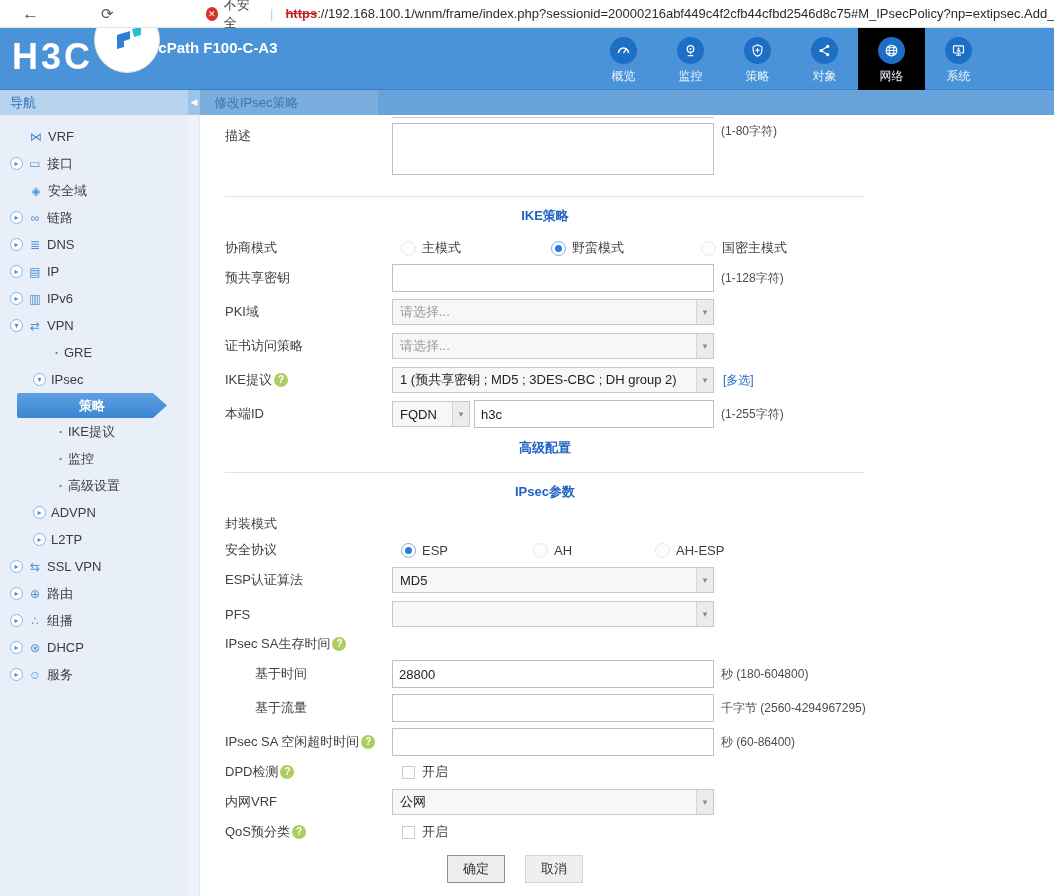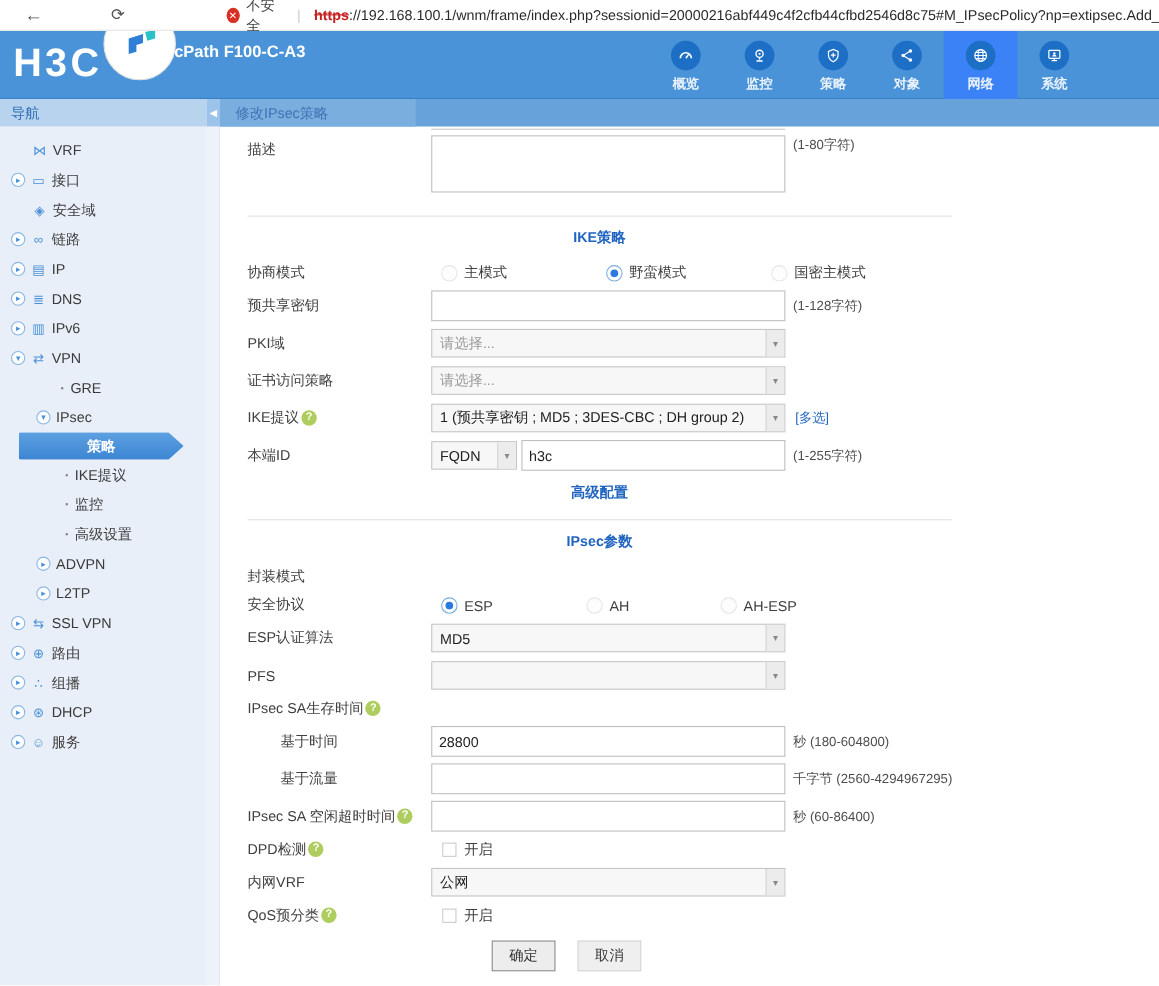--- a/index.html
+++ b/index.html
@@ -16,23 +16,23 @@
   .vsep { margin:0 12px; color:#ccc; }
   .url { white-space:nowrap; overflow:hidden; font-size:13px; }
   .https { color:#c5221f; text-decoration:line-through; font-weight:bold; }
   .urlrest { color:#2b2b2b; }
 
   
   .header { position:absolute; left:0; top:28px; width:100%; height:62px; background:#4a93d8; border-bottom:1px solid #3a80c4; z-index:1; }
   .logotext { position:absolute; left:12px; top:8px; color:#fff; font-size:36px; font-weight:bold; letter-spacing:3px; }
   .logobadge { position:absolute; left:94px; top:-21px; width:66px; height:66px; background:#fff; border-radius:50%; border:1px solid #e0e0e0; z-index:6; display:flex; align-items:center; justify-content:center; }
   .devtitle { position:absolute; left:140px; top:10px; width:160px; color:#fff; font-size:15px; font-weight:bold; line-height:19px; }
-  .menu { position:absolute; right:62px; top:0; height:62px; display:flex;font-weight:bold; }
+  .menu { position:absolute; right:62px; top:0; height:62px; display:flex; }
   .mitem { width:67px; height:62px; display:flex; flex-direction:column; align-items:center; padding-top:9px; cursor:pointer; }
-  .mitem.active { background:#3b82f6; }
+  .mitem.active { background:#000000; }
   .mcircle { width:27px; height:27px; border-radius:50%; background:#1d6fc6; display:flex; align-items:center; justify-content:center; }
   .mlabel { margin-top:4px; font-size:12px; color:#eaf3fc; }
 
   
   .strip { position:absolute; left:0; top:90px; width:100%; height:25px; display:flex; z-index:1; }
   .navhdr { width:188px; background:#b7d3ee; color:#2f6eb8; font-size:13px; line-height:25px; padding-left:10px; }
   .collapser { width:12px; background:#9cc3ea; color:#fff; font-size:9px; line-height:25px; text-align:center; cursor:pointer; }
   .tabarea { flex:1; background:#67a3da; display:flex; }
   .tab { width:178px; background:#79aedf; color:#3f73b4; font-size:13px; line-height:25px; padding-left:14px; }
 
@@ -207,27 +207,27 @@
         <span class="ticon i-sec"></span>
         <span class="slabel">安全域</span>
       </div>
     <div class="sitem lv1">
         <span class="exp exp-r"></span>
         <span class="ticon i-link"></span>
         <span class="slabel">链路</span>
       </div>
     <div class="sitem lv1">
         <span class="exp exp-r"></span>
+        <span class="ticon i-dns"></span>
+        <span class="slabel">DNS</span>
+      </div>
+    <div class="sitem lv1">
+        <span class="exp exp-r"></span>
         <span class="ticon i-ip"></span>
         <span class="slabel">IP</span>
-      </div>
-    <div class="sitem lv1">
-        <span class="exp exp-r"></span>
-        <span class="ticon i-dns"></span>
-        <span class="slabel">DNS</span>
       </div>
     <div class="sitem lv1">
         <span class="exp exp-r"></span>
         <span class="ticon i-ip6"></span>
         <span class="slabel">IPv6</span>
       </div>
     <div class="sitem lv1">
         <span class="exp exp-d"></span>
         <span class="ticon i-vpn"></span>
         <span class="slabel">VPN</span>

